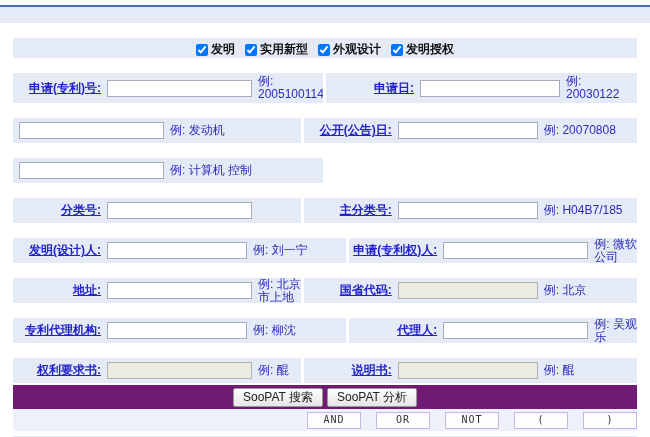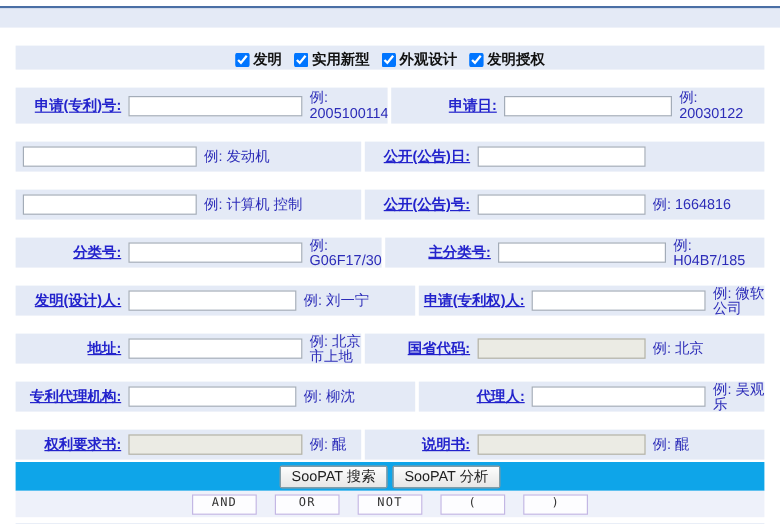--- a/index.html
+++ b/index.html
@@ -40,29 +40,29 @@
   .cell.left  .fld { width:145px; }
   .cell.right .fld { width:140px; }
   .fld:disabled { background:#ebebe4; border-color:#b2b2a8; }
   .ex {
     margin-left:6px; font-size:12px; color:#2c2cb8; line-height:13px;
     white-space:pre-line; overflow:hidden;
   }
 
   .search-row {
     height:24px; display:flex; align-items:center; justify-content:center;
-    gap:4px; background:#0ea5e9;
+    gap:4px; background:#701a75;
   }
   .btn-main {
     height:19px; padding:0 9px; font-size:12px; color:#222;
     background:linear-gradient(#fdfdfd,#e6e6e6); border:1px solid #979797;
     border-radius:2px; cursor:pointer; font-family:inherit;
   }
   .op-row {
-    height:22px; display:flex; align-items:center; justify-content:center;
+    height:22px; display:flex; align-items:center; justify-content:flex-end;
     gap:15px; background:#eef1fa; margin-bottom:5px;
   }
   .btn-op {
     width:54px; height:17px; font-size:10px; letter-spacing:1px; color:#333;
     background:#fdfdff; border:1px solid #c3b7e4; cursor:pointer;
     font-family:"DejaVu Sans Mono",monospace; line-height:14px;
   }
 
   .textarea-band { height:88px; background:#e4eaf6; text-align:center; padding-top:11px; }
   .query-box {
@@ -112,40 +112,35 @@
   </div>
 
   <div class="form-row row-std">
     <div class="cell left">
       <input class="fld" type="text" style="">
       <span class="ex">例: 发动机</span>
     </div>
     <div class="cell right">
       <a class="lbl">公开(公告)日:</a>
       <input class="fld" type="text" style="">
+      <span class="ex">例: 20070808</span>
     </div>
   </div>
 
   <div class="form-row row-std">
     <div class="cell left">
       <input class="fld" type="text" style="">
       <span class="ex">例: 计算机 控制</span>
     </div>
-    <div class="cell right">
-      <a class="lbl">公开(公告)号:</a>
-      <input class="fld" type="text" style="">
-      <span class="ex">例: 1664816</span>
-    </div>
   </div>
 
   <div class="form-row row-std">
     <div class="cell left">
       <a class="lbl">分类号:</a>
       <input class="fld" type="text" style="">
-      <span class="ex">例: G06F17/30</span>
     </div>
     <div class="cell right">
       <a class="lbl">主分类号:</a>
       <input class="fld" type="text" style="">
       <span class="ex">例: H04B7/185</span>
     </div>
   </div>
 
   <div class="form-row row-std">
     <div class="cell right">

